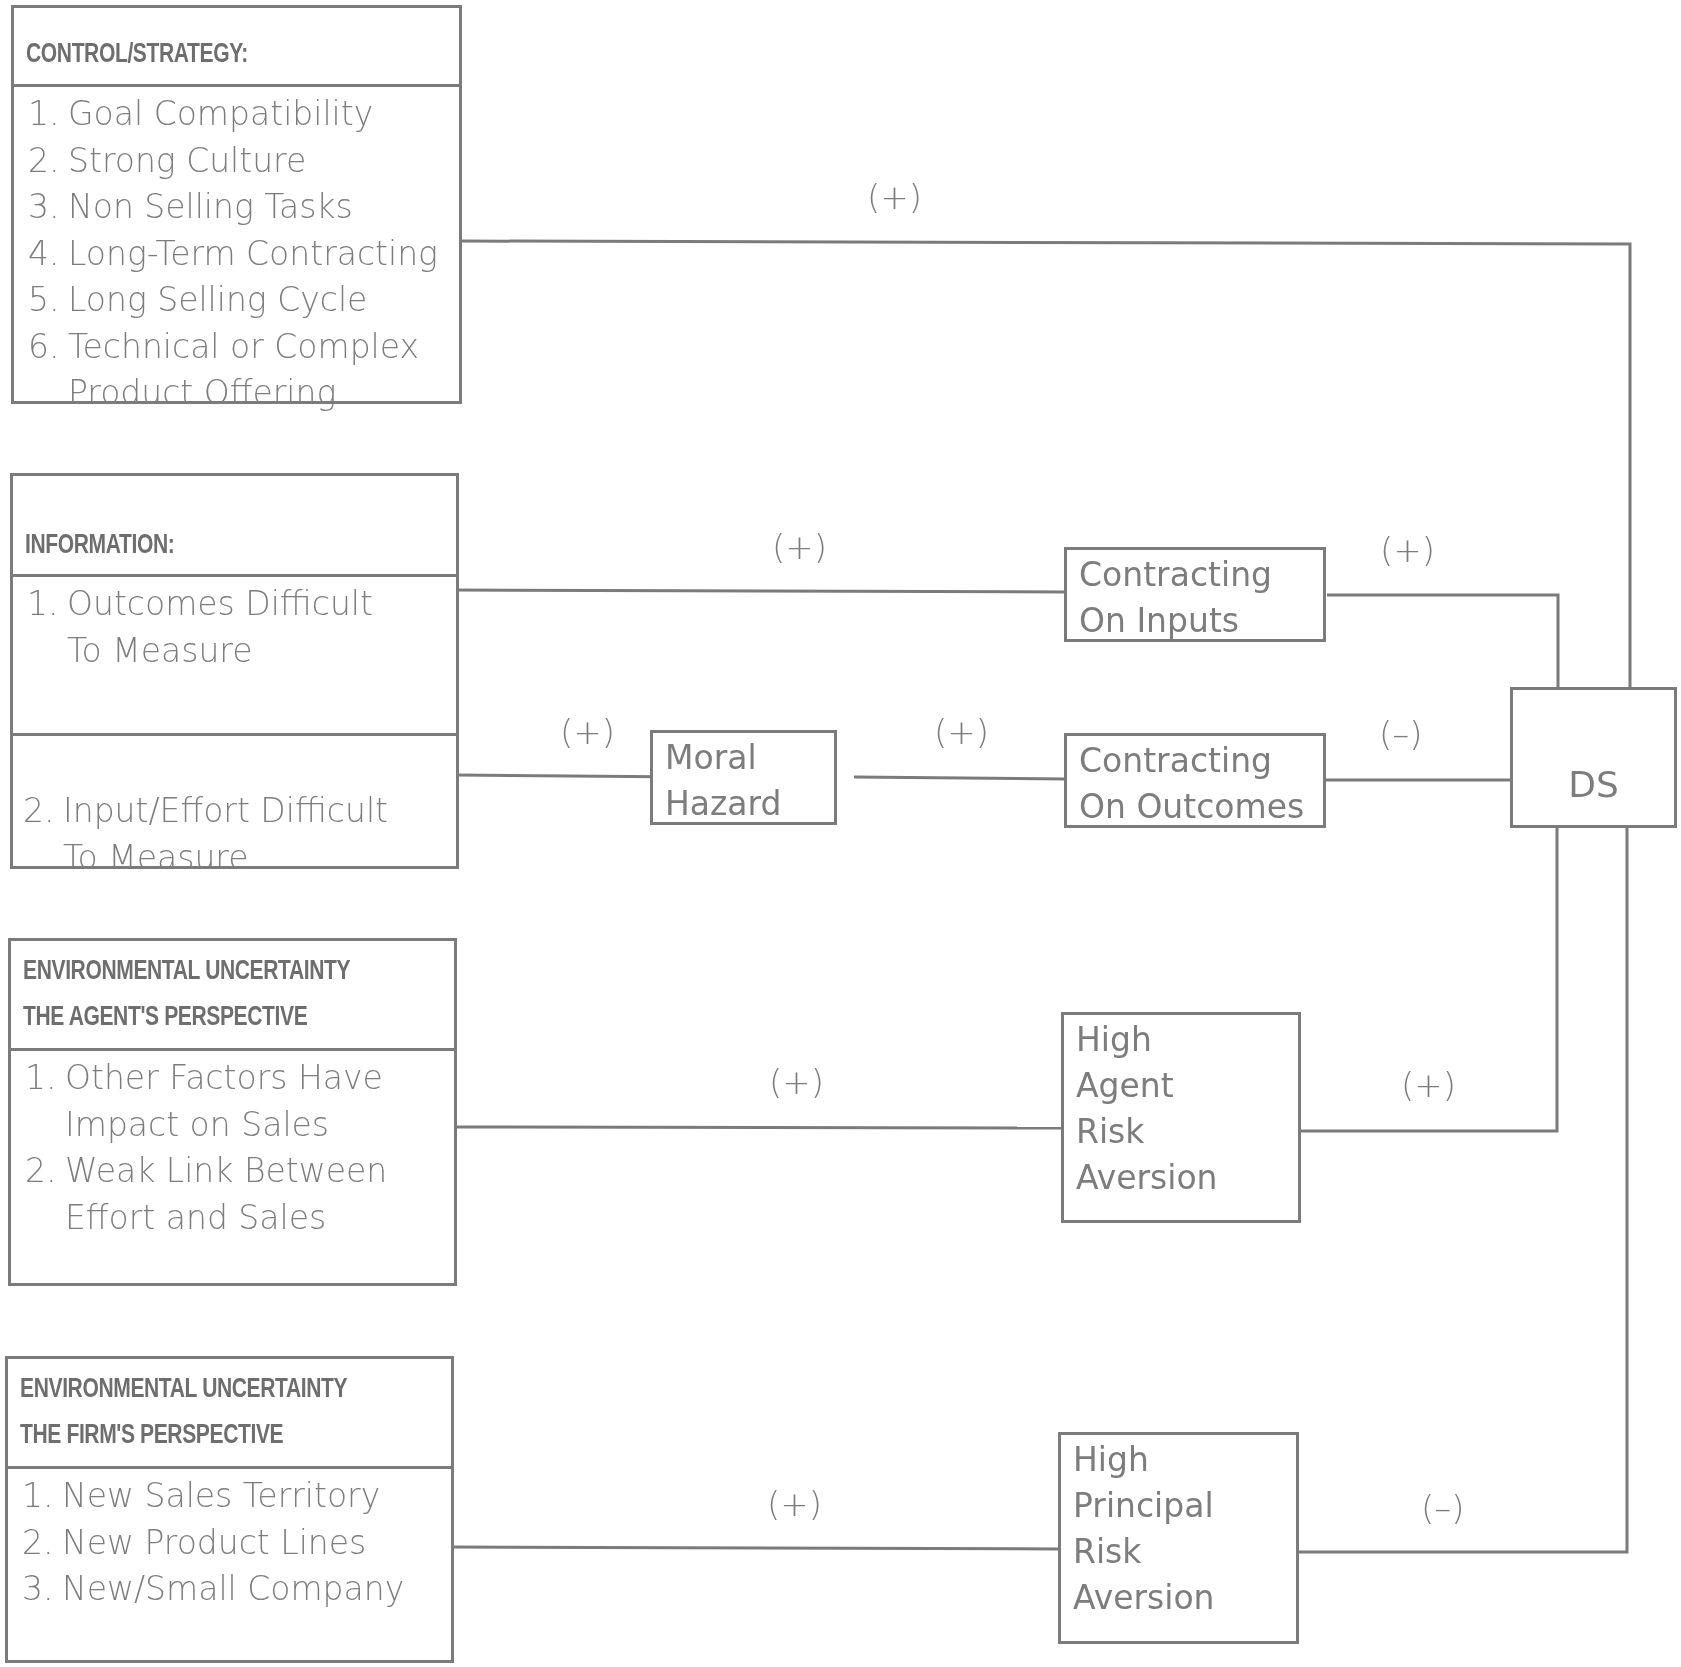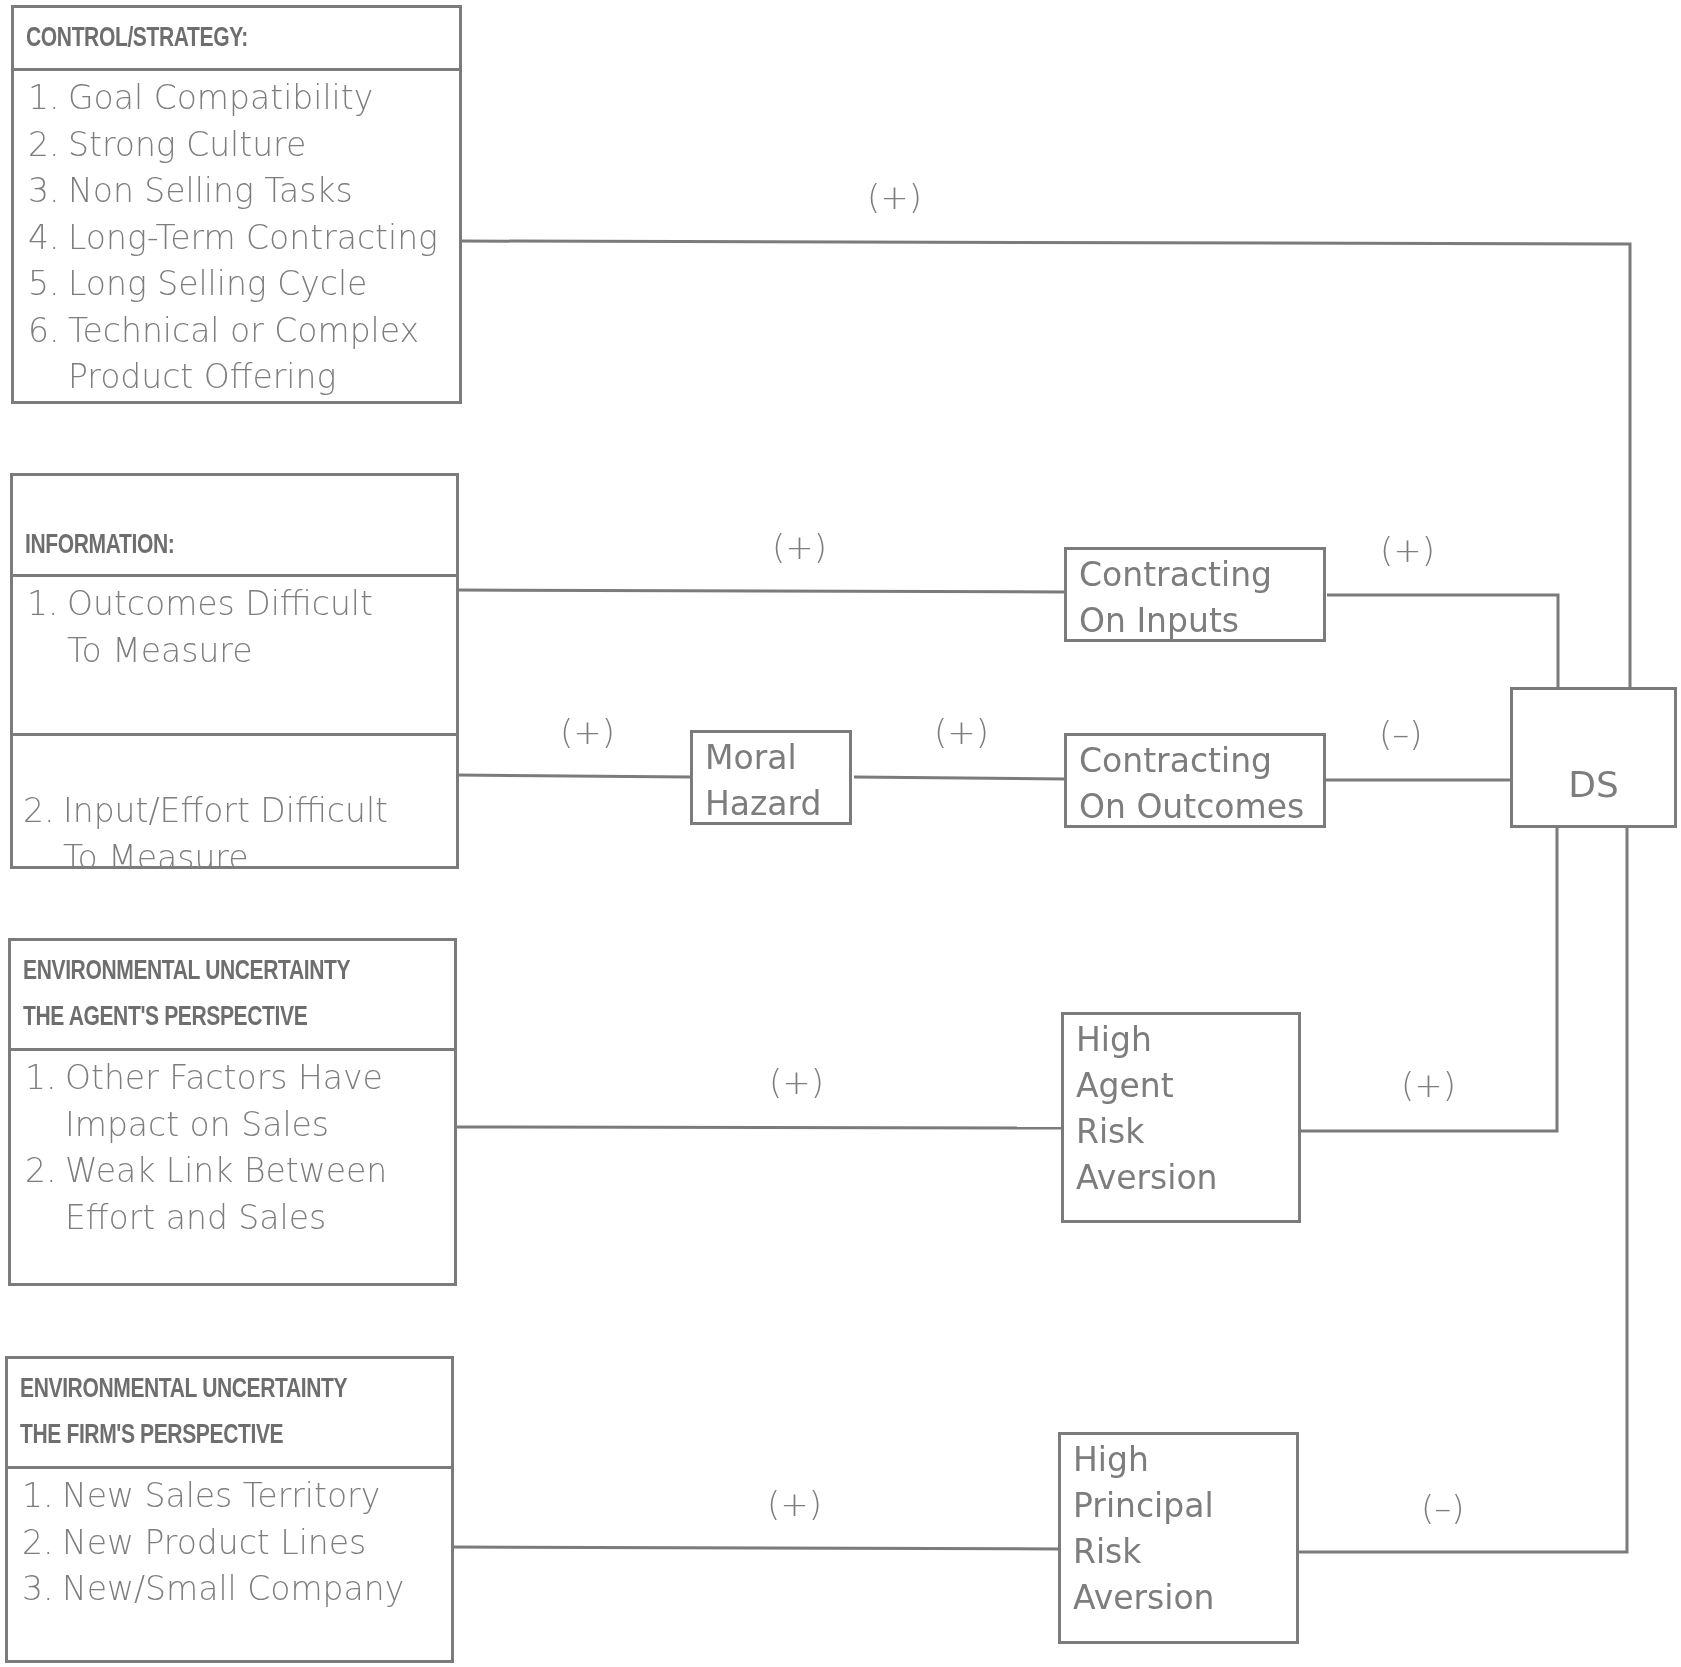--- a/index.html
+++ b/index.html
@@ -32,21 +32,21 @@
     <line x1="854" y1="777" x2="1065" y2="779"></line>
     <line x1="1324" y1="780" x2="1511" y2="780"></line>
     <line x1="455" y1="1127" x2="1062" y2="1128"></line>
     <polyline points="1298,1131 1557,1131 1557,826"></polyline>
     <line x1="452" y1="1547" x2="1060" y2="1549"></line>
     <polyline points="1297,1552 1627,1552 1627,826"></polyline>
   </g>
 </svg>
 
 <div class="box" style="left:11px;top:5px;width:451px;height:399px;">
-  <div class="hdr" style="height:63px;">
+  <div class="hdr" style="height:63px;margin-top:16px;">
     <span>CONTROL/STRATEGY:</span>
   </div>
   <div class="items">
     <div class="item"><span class="num">1.</span><span>Goal Compatibility</span></div>
     <div class="item"><span class="num">2.</span><span>Strong Culture</span></div>
     <div class="item"><span class="num">3.</span><span>Non Selling Tasks</span></div>
     <div class="item"><span class="num">4.</span><span>Long-Term Contracting</span></div>
     <div class="item"><span class="num">5.</span><span>Long Selling Cycle</span></div>
     <div class="item"><span class="num">6.</span><span>Technical or Complex</span></div>
     <div class="item cont"><span>Product Offering</span></div>
@@ -85,21 +85,21 @@
     <span>ENVIRONMENTAL UNCERTAINTY</span>
     <span>THE FIRM'S PERSPECTIVE</span>
   </div>
   <div class="items" style="padding-left:14px;">
     <div class="item"><span class="num">1.</span><span>New Sales Territory</span></div>
     <div class="item"><span class="num">2.</span><span>New Product Lines</span></div>
     <div class="item"><span class="num">3.</span><span>New/Small Company</span></div>
   </div>
 </div>
 
-<div class="box node" style="left:690px;top:730px;width:162px;height:95px;">
+<div class="box node" style="left:650px;top:730px;width:187px;height:95px;">
   <div>Moral</div>
   <div>Hazard</div>
 </div>
 
 <div class="box node" style="left:1064px;top:547px;width:262px;height:95px;">
   <div>Contracting</div>
   <div>On Inputs</div>
 </div>
 
 <div class="box node" style="left:1064px;top:733px;width:262px;height:95px;">

